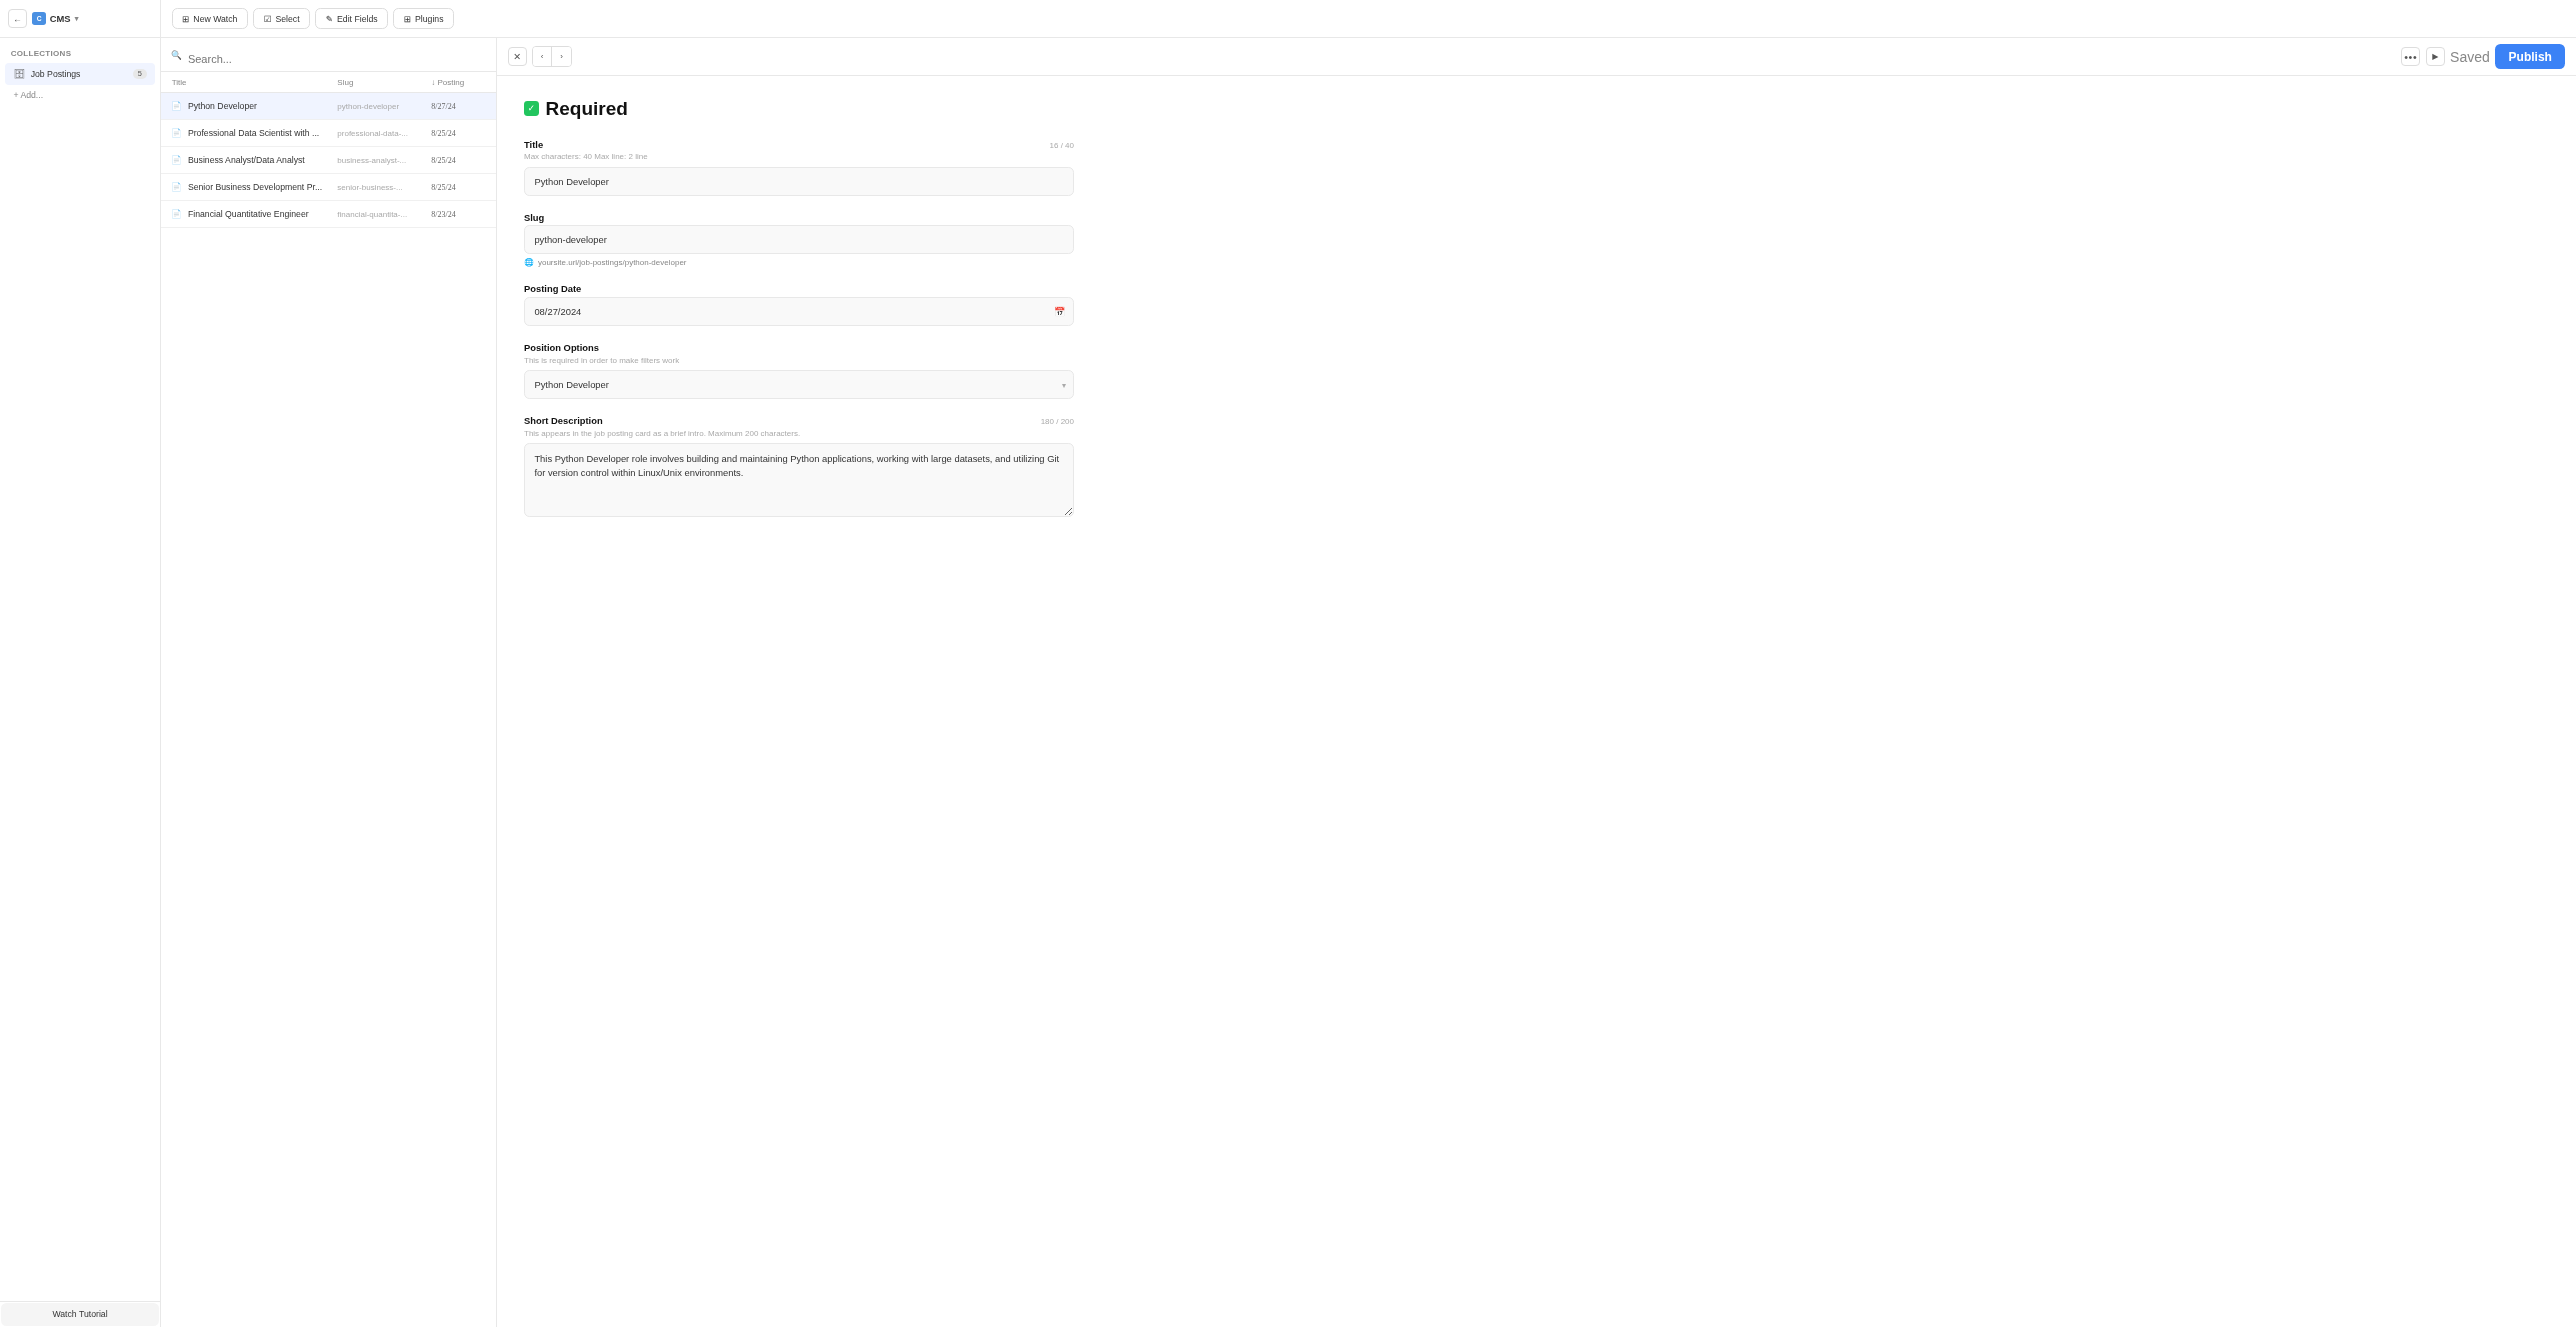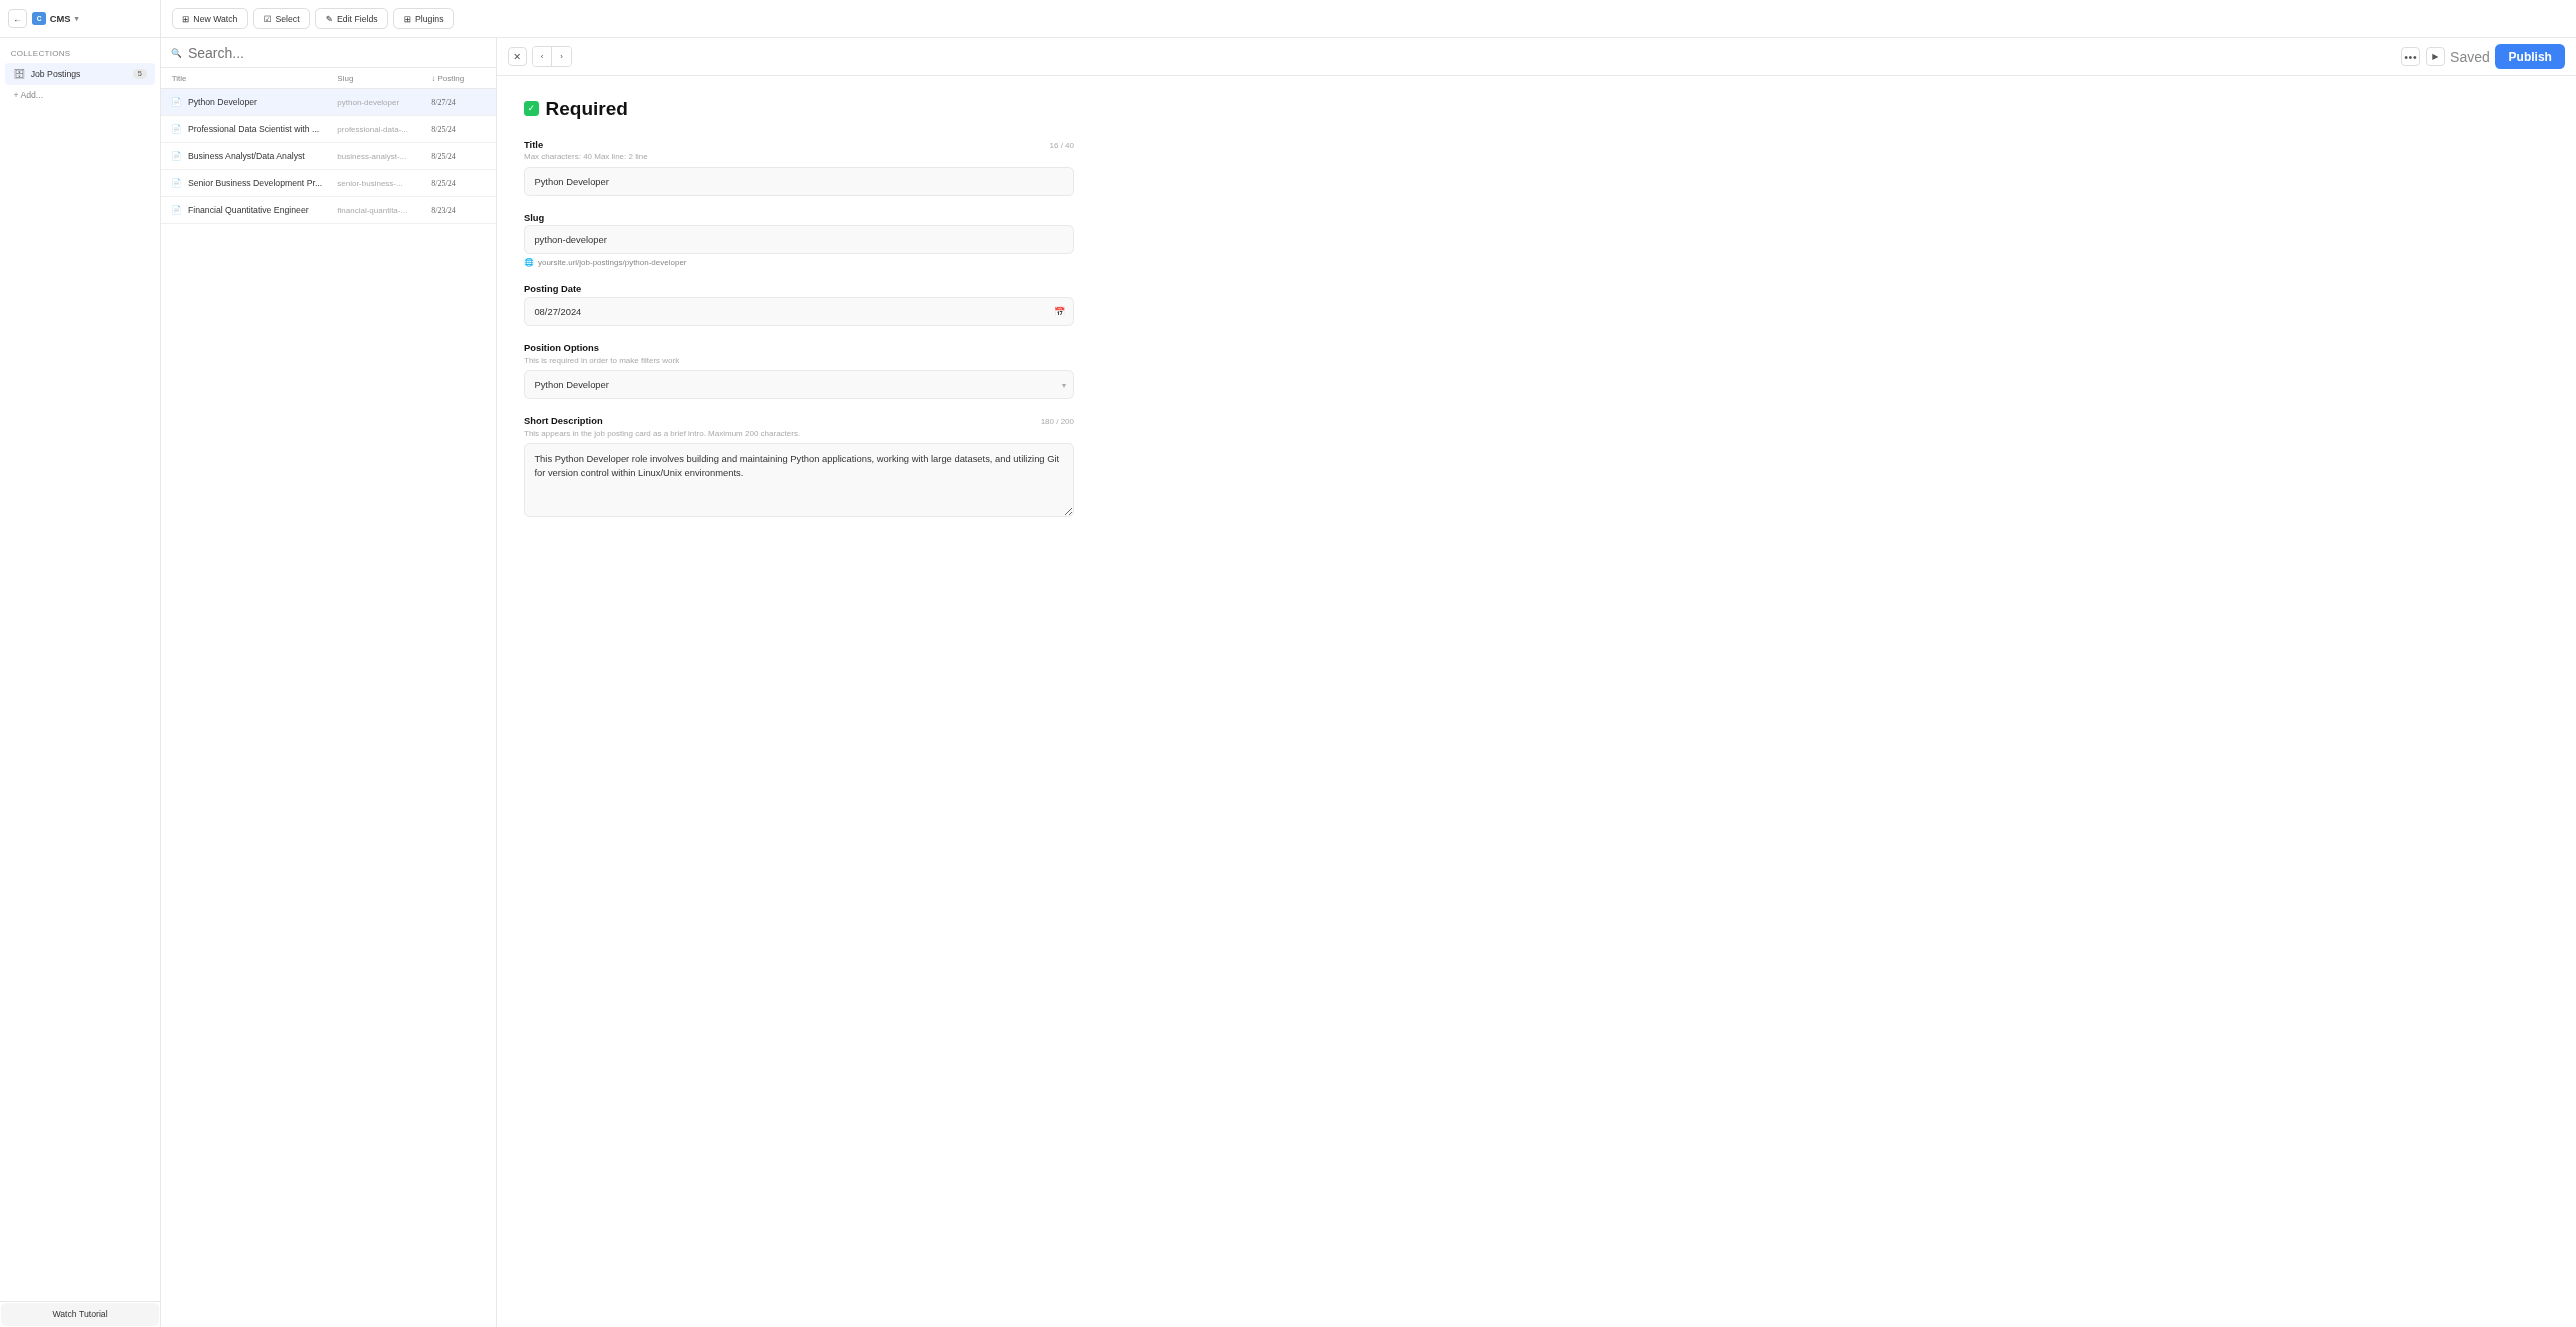--- a/index.html
+++ b/index.html
@@ -41,21 +41,21 @@
       background: #4a90e2;
       border-radius: 2.7px;
       display: flex; align-items: center; justify-content: center;
       color: #fff; font-size: 6.7px; font-weight: bold;
     }
     .chevron-down { font-size: 7.4px; color: #888; }
 
     .sidebar-section-title {
       padding: 10.7px 10.7px 5.4px;
       font-size: 8px;
-      font-weight: 400;
+      font-weight: 700;
       color: #888;
       text-transform: uppercase;
       letter-spacing: 0.3px;
     }
     .sidebar-item {
       display: flex; align-items: center;
       padding: 5.4px 8px;
       cursor: pointer;
       border-radius: 4px;
       margin: 0 5.4px;
@@ -138,23 +138,24 @@
       flex-direction: column;
       overflow: hidden;
     }
     .search-bar {
       padding: 6.7px 10.7px;
       border-bottom: 0.7px solid #e8e8e8;
       display: flex; align-items: center; gap: 5.4px;
     }
     .search-input {
       border: none; outline: none;
-      font-size: 14px; color: #333;
+      font-size: 11px; color: #333;
       flex: 1;
       background: transparent;
+      margin-top: 8px;
     }
     .search-icon { color: #aaa; font-size: 8.7px; }
 
     .list-table { flex: 1; overflow-y: auto; }
     .list-header {
       display: grid;
       grid-template-columns: 1fr 94px 54px;
       padding: 5.4px 10.7px;
       border-bottom: 0.7px solid #e8e8e8;
       font-size: 8px;

